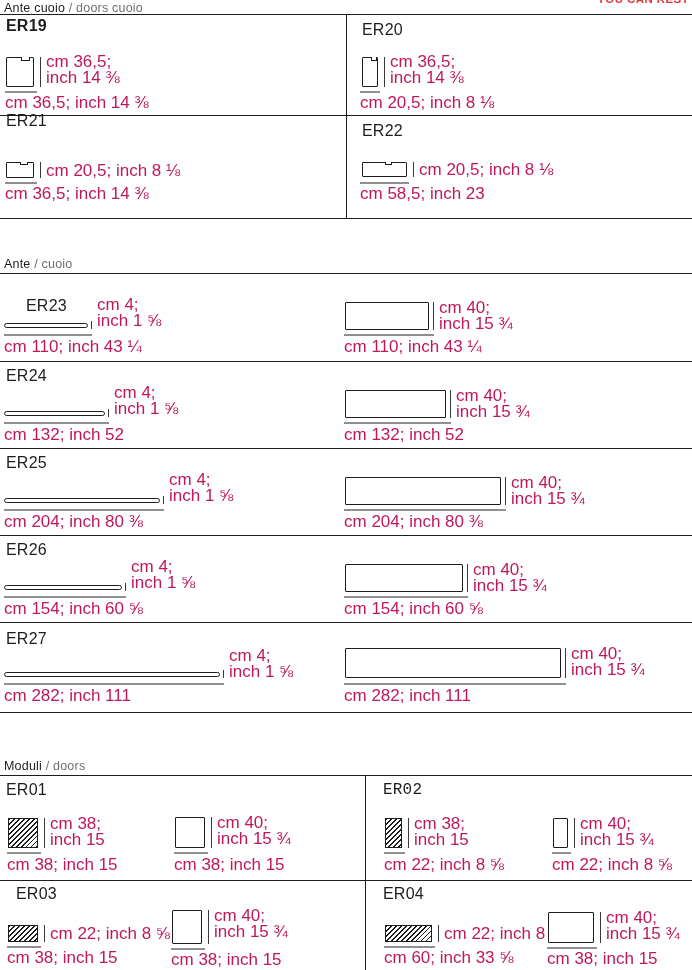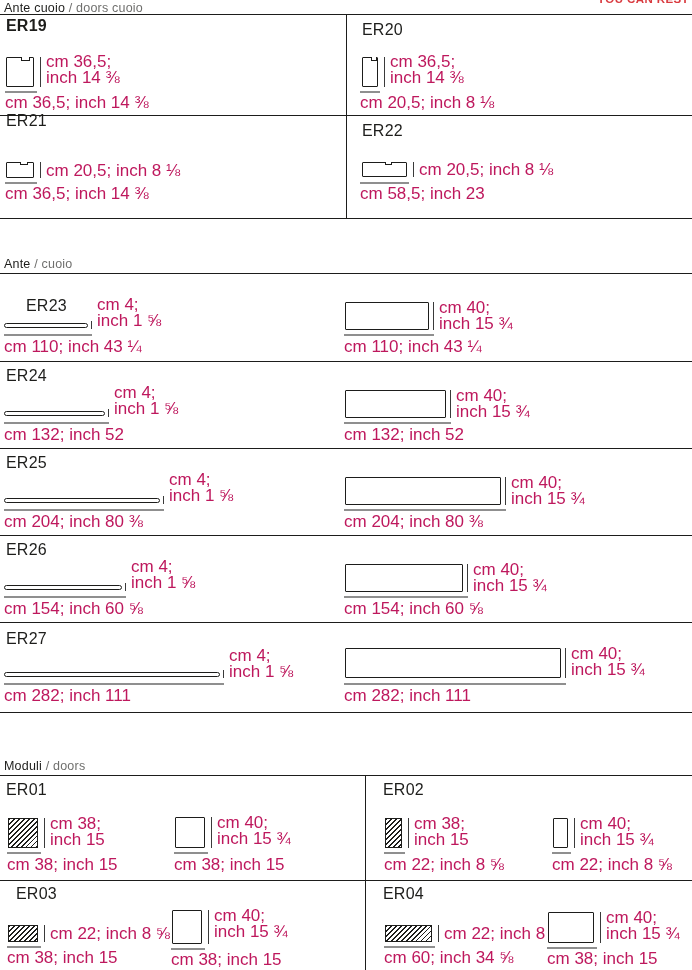--- a/index.html
+++ b/index.html
@@ -195,21 +195,21 @@
   <div class="dim" style="left:7px;top:857px;">cm 38; inch 15</div>
   <div class="shape" style="left:175px;top:817px;width:30px;height:31px;"></div>
   <div class="dimv" style="left:211px;top:817px;height:31px;"></div>
   <div class="dim" style="left:217px;top:815px;">
       <span>cm 40;</span>
       <span>inch 15 ¾</span>
     </div>
   <div class="uline" style="left:174px;top:852px;width:34px;"></div>
   <div class="dim" style="left:174px;top:857px;">cm 38; inch 15</div>
 
-  <div class="code" style="left:383px;top:781px;">ER02</div>
+  <div class="code" style="left:383px;top:781px;font-family:Liberation Mono, monospace;">ER02</div>
   <div class="hatch" style="left:385px;top:818px;width:17px;height:30px;"></div>
   <div class="dimv" style="left:408px;top:818px;height:30px;"></div>
   <div class="dim" style="left:414px;top:816px;">
       <span>cm 38;</span>
       <span>inch 15</span>
     </div>
   <div class="uline" style="left:384px;top:852px;width:21px;"></div>
   <div class="dim" style="left:384px;top:857px;">cm 22; inch 8 ⅝</div>
   <div class="shape" style="left:553px;top:818px;width:15px;height:30px;"></div>
   <div class="dimv" style="left:574px;top:818px;height:30px;"></div>
@@ -233,21 +233,21 @@
       <span>inch 15 ¾</span>
     </div>
   <div class="uline" style="left:171px;top:948px;width:34px;"></div>
   <div class="dim" style="left:171px;top:952px;">cm 38; inch 15</div>
 
   <div class="code" style="left:383px;top:885px;">ER04</div>
   <div class="hatch" style="left:385px;top:925px;width:47px;height:17px;"></div>
   <div class="dimv" style="left:438px;top:925px;height:17px;"></div>
   <div class="dim" style="left:444px;top:926px;">cm 22; inch 8 ⅝</div>
   <div class="uline" style="left:384px;top:946px;width:51px;"></div>
-  <div class="dim" style="left:384px;top:950px;">cm 60; inch 34 ⅝</div>
+  <div class="dim" style="left:384px;top:950px;">cm 60; inch 33 ⅝</div>
   <div class="shape" style="left:548px;top:912px;width:46px;height:31px;"></div>
   <div class="dimv" style="left:600px;top:912px;height:31px;"></div>
   <div class="dim" style="left:606px;top:910px;">
       <span>cm 40;</span>
       <span>inch 15 ¾</span>
     </div>
   <div class="uline" style="left:547px;top:947px;width:50px;"></div>
   <div class="dim" style="left:547px;top:951px;">cm 38; inch 15</div>
 
 </div>

